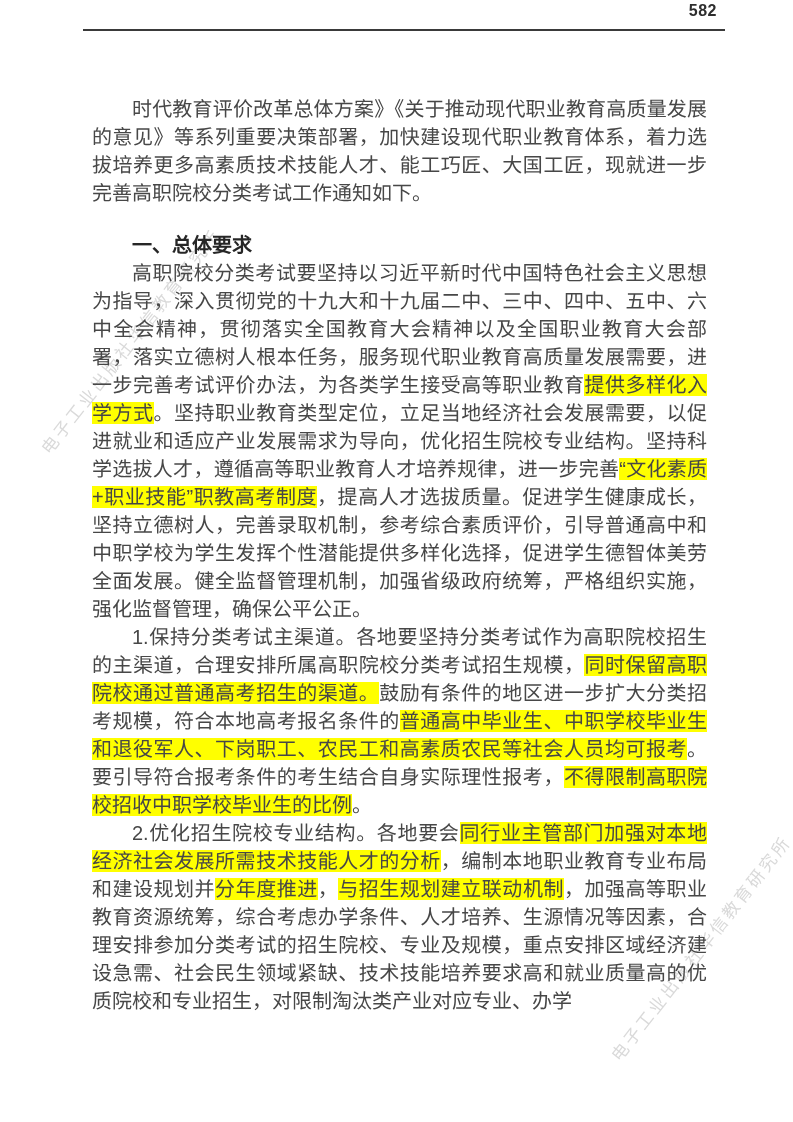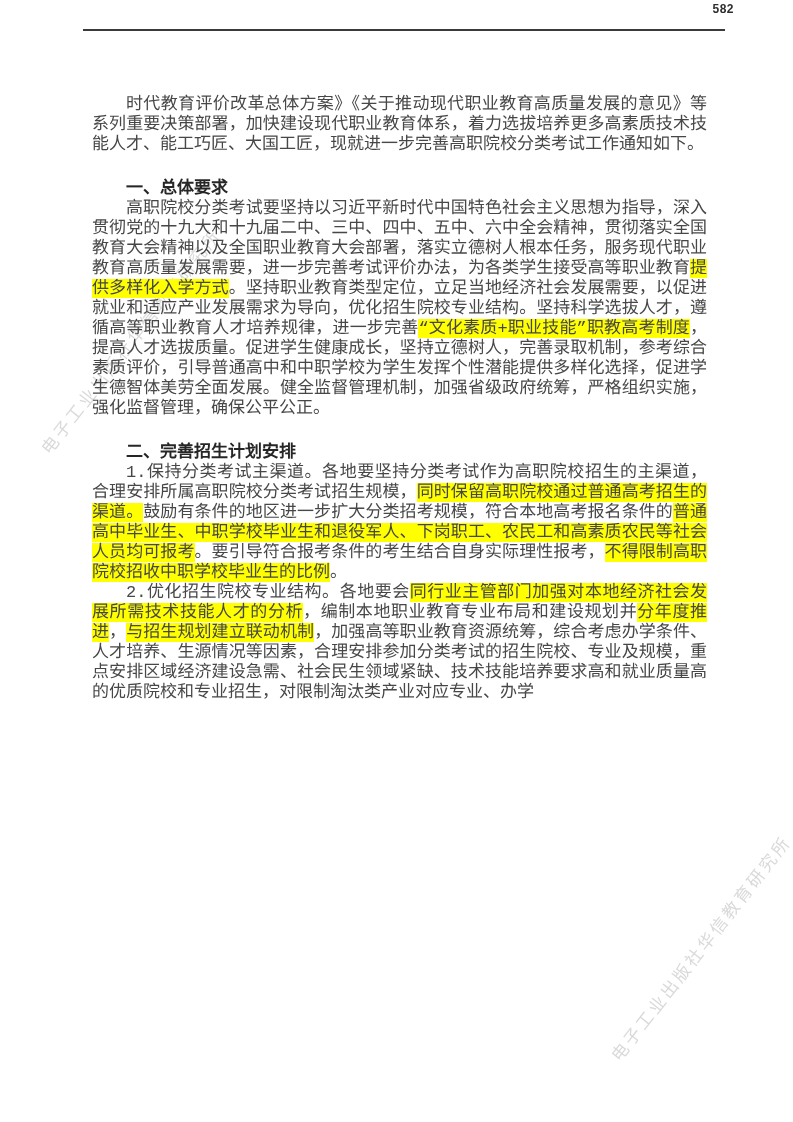--- a/index.html
+++ b/index.html
@@ -7,22 +7,22 @@
     width: 793px;
     height: 1122px;
     background: #ffffff;
     position: relative;
     overflow: hidden;
     font-family: "Liberation Sans", sans-serif;
   }
   .page-number {
     position: absolute;
     top: 2px;
-    right: 59px;
-    font-size: 12px;
+    right: 76px;
+    font-size: 16px;
     font-weight: bold;
     color: #2e2e2e;
     letter-spacing: 0.5px;
     z-index: 2;
   }
   .header-rule {
     position: absolute;
     top: 29px;
     left: 83px;
     width: 642px;
@@ -43,26 +43,25 @@
     user-select: none;
   }
   .watermark.wm-top-left  { left: -10px; top: 328px; }
   .watermark.wm-right     { left: 560px; top: 935px; }
   .content {
     position: absolute;
     top: 95px;
     left: 92px;
     width: 615px;
     z-index: 1;
-    font-size: 17px;
-    line-height: 20px;
+    font-size: 20px;
+    line-height: 28px;
     color: #474747;
     text-align: justify;
     text-justify: inter-ideograph;
-    font-family: Liberation Mono, monospace;
   }
   .content p {
     margin: 0;
     padding: 0;
     text-indent: 2em;
   }
   .content p.heading {
     font-weight: bold;
     color: #262626;
     margin-top: 24px;
@@ -79,16 +78,15 @@
 <div class="header-rule"></div>
 
 <div class="watermark wm-top-left">电子工业出版社华信教育研究所</div>
 
 <div class="watermark wm-right">电子工业出版社华信教育研究所</div>
 
 <div class="content" id="doc-body">
     <p class="body"><span>时代教育评价改革总体方案》《关于推动现代职业教育高质量发展的意见》等系列重要决策部署，加快建设现代职业教育体系，着力选拔培养更多高素质技术技能人才、能工巧匠、大国工匠，现就进一步完善高职院校分类考试工作通知如下。</span></p>
     <p class="heading"><span>一、总体要求</span></p>
     <p class="body"><span>高职院校分类考试要坚持以习近平新时代中国特色社会主义思想为指导，深入贯彻党的十九大和十九届二中、三中、四中、五中、六中全会精神，贯彻落实全国教育大会精神以及全国职业教育大会部署，落实立德树人根本任务，服务现代职业教育高质量发展需要，进一步完善考试评价办法，为各类学生接受高等职业教育</span><span class="hl" style="background: rgb(255, 255, 0);">提供多样化入学方式</span><span>。坚持职业教育类型定位，立足当地经济社会发展需要，以促进就业和适应产业发展需求为导向，优化招生院校专业结构。坚持科学选拔人才，遵循高等职业教育人才培养规律，进一步完善</span><span class="hl" style="background: rgb(255, 255, 0);">“文化素质+职业技能”职教高考制度</span><span>，提高人才选拔质量。促进学生健康成长，坚持立德树人，完善录取机制，参考综合素质评价，引导普通高中和中职学校为学生发挥个性潜能提供多样化选择，促进学生德智体美劳全面发展。健全监督管理机制，加强省级政府统筹，严格组织实施，强化监督管理，确保公平公正。</span></p>
-    <p class="heading"><span>二、完善招生计划安排</span></p>
     <p class="body"><span>1.保持分类考试主渠道。各地要坚持分类考试作为高职院校招生的主渠道，合理安排所属高职院校分类考试招生规模，</span><span class="hl" style="background: rgb(255, 255, 0);">同时保留高职院校通过普通高考招生的渠道。</span><span>鼓励有条件的地区进一步扩大分类招考规模，符合本地高考报名条件的</span><span class="hl" style="background: rgb(255, 255, 0);">普通高中毕业生、中职学校毕业生和退役军人、下岗职工、农民工和高素质农民等社会人员均可报考</span><span>。要引导符合报考条件的考生结合自身实际理性报考，</span><span class="hl" style="background: rgb(255, 255, 0);">不得限制高职院校招收中职学校毕业生的比例</span><span>。</span></p>
     <p class="body"><span>2.优化招生院校专业结构。各地要会</span><span class="hl" style="background: rgb(255, 255, 0);">同行业主管部门加强对本地经济社会发展所需技术技能人才的分析</span><span>，编制本地职业教育专业布局和建设规划并</span><span class="hl" style="background: rgb(255, 255, 0);">分年度推进</span><span>，</span><span class="hl" style="background: rgb(255, 255, 0);">与招生规划建立联动机制</span><span>，加强高等职业教育资源统筹，综合考虑办学条件、人才培养、生源情况等因素，合理安排参加分类考试的招生院校、专业及规模，重点安排区域经济建设急需、社会民生领域紧缺、技术技能培养要求高和就业质量高的优质院校和专业招生，对限制淘汰类产业对应专业、办学</span></p>
   </div>
 
 </body></html>

